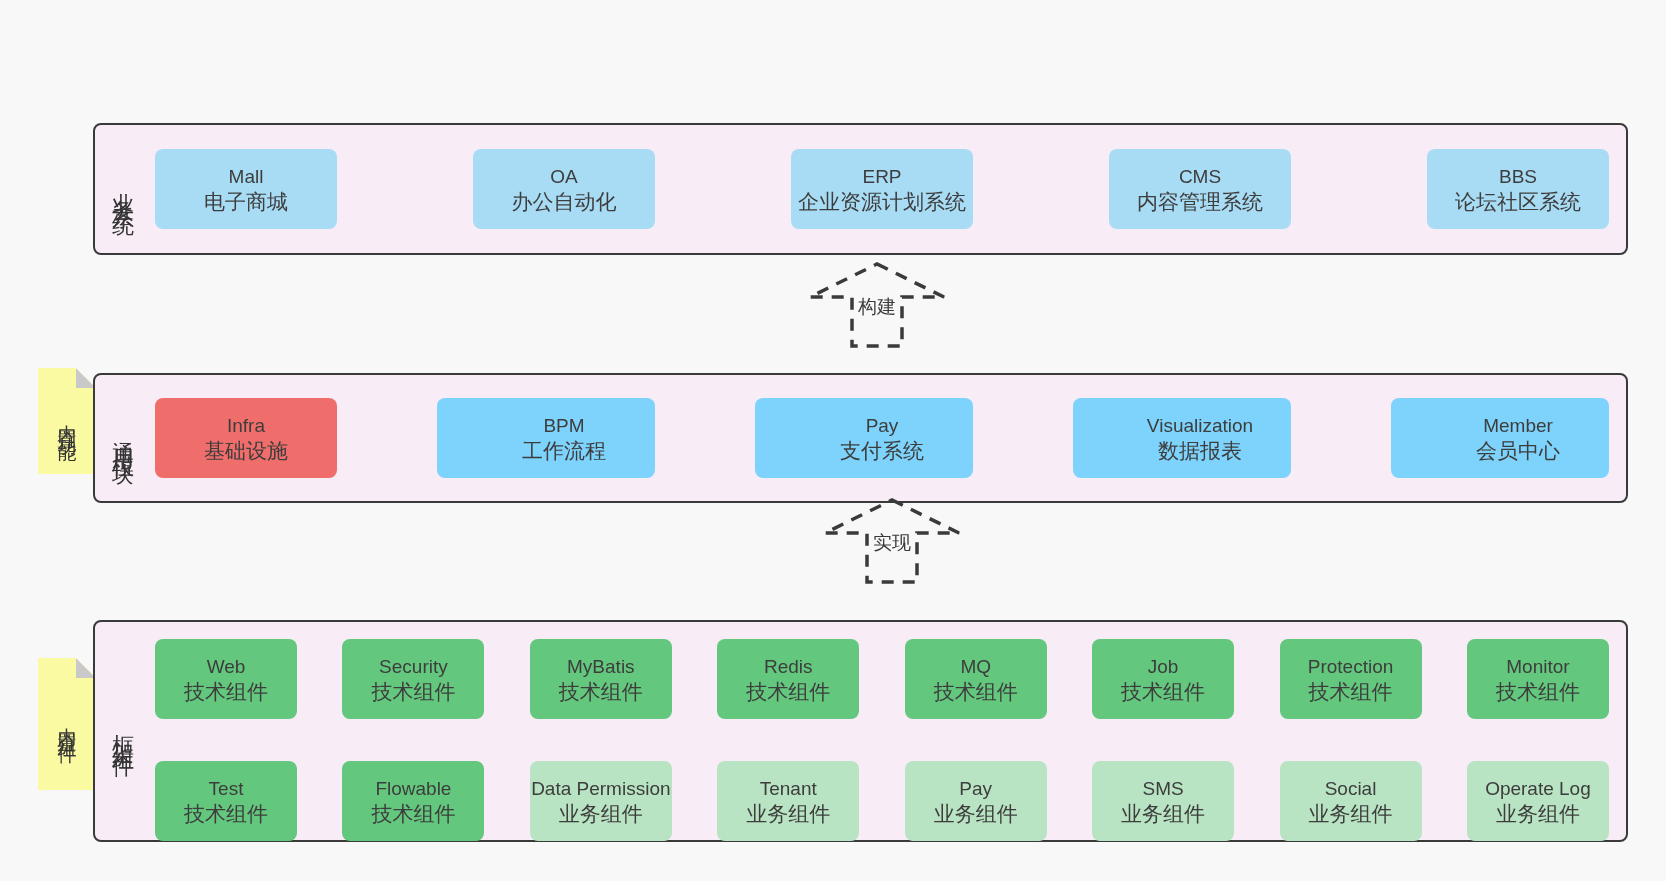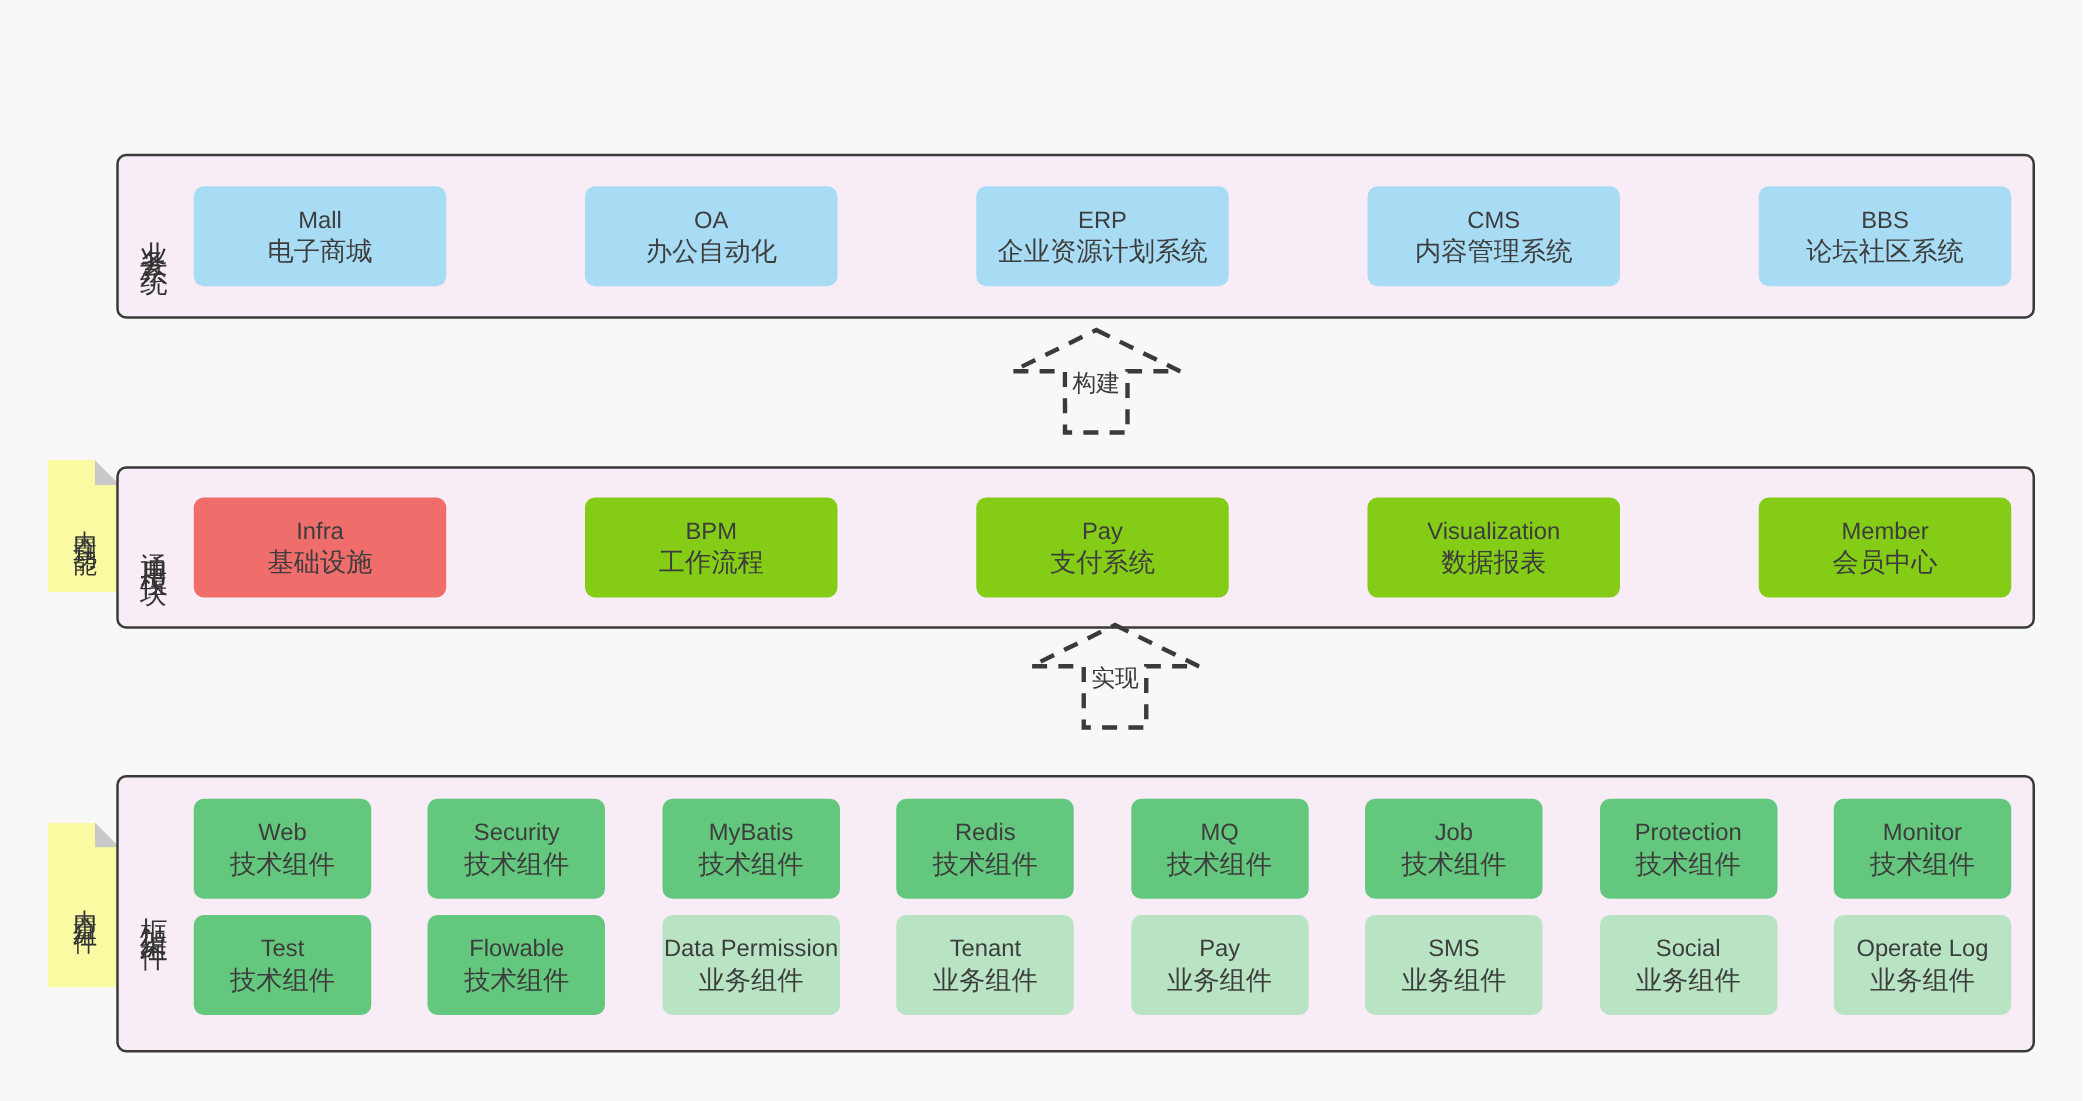--- a/index.html
+++ b/index.html
@@ -20,34 +20,34 @@
     writing-mode:vertical-rl; text-orientation:upright;
     font-size:22px; letter-spacing:7px; color:#333; white-space:nowrap;
   }
   .row {
     position:absolute; left:60px; right:17px; top:50%; transform:translateY(-50%);
     display:flex; justify-content:space-between;
   }
   .grid8 {
     position:absolute; left:60px; right:17px; top:17px;
     display:grid; grid-template-columns:repeat(8,142px);
-    justify-content:space-between; row-gap:13px;
+    justify-content:space-between; row-gap:42px;
   }
   
   .box {
-    width:202px; height:80px; border-radius:8px;
+    width:182px; height:80px; border-radius:8px;
     display:flex; flex-direction:column; justify-content:center; align-items:center;
     text-align:center; color:#3d3d3d;
   }
   .grid8 .box { width:142px; }
   .box .bn { font-size:19px; line-height:25px; }
   .box .bd { font-size:21px; line-height:25px; }
   .blue  { background:#a8dcf4; }
   .red   { background:#ef6e6c; }
-  .pink  { background:#84cc16; }
+  .pink  { background:#7dd3fc;padding-left:36px; }
   .green { background:#63c87d; }
   .green-light { background:#b8e4c3; }
   
   .note {
     position:absolute; left:38px; width:58px; background:#fafaa2; z-index:1;
     clip-path:polygon(0 0, calc(100% - 20px) 0, 100% 20px, 100% 100%, 0 100%);
   }
   .fold {
     position:absolute; top:0; right:0; width:20px; height:20px; background:#c9c9c9;
     clip-path:polygon(0 0, 100% 100%, 0 100%);

